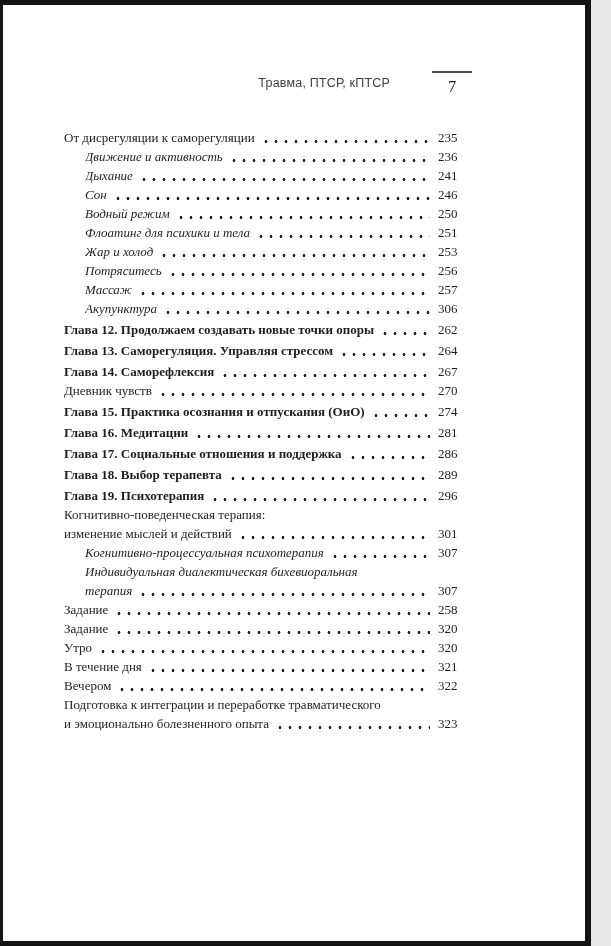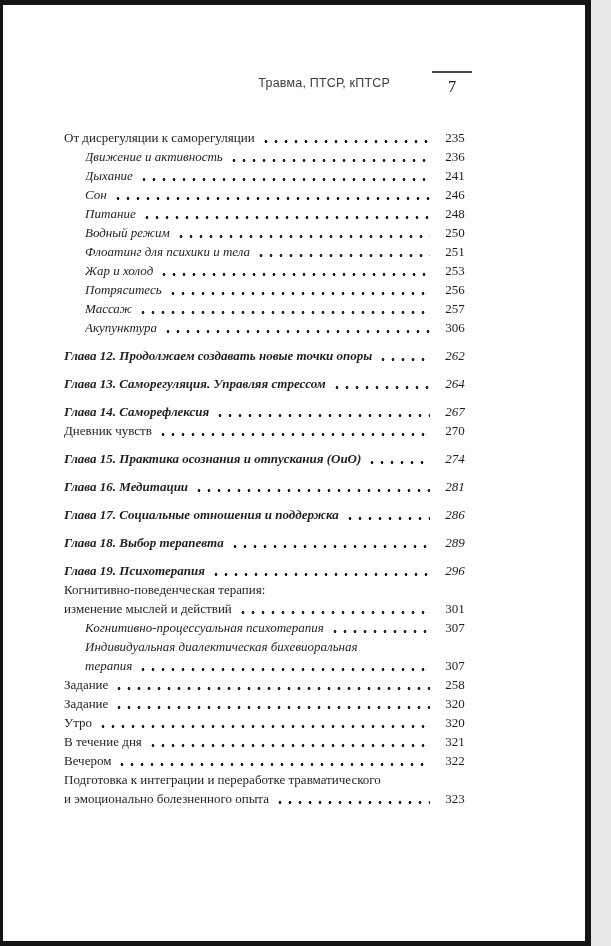--- a/index.html
+++ b/index.html
@@ -41,38 +41,38 @@
     line-height: 19px;
     color: var(--text, #1e1e1e);
   }
   
   .toc {
     margin: 32px 113px 0 61px;
     font-size: 13px;
     line-height: 19px;
   }
   .entry { margin: 0; }
-  .entry.gap { margin-top: 9px; font-style: italic; }
+  .entry.gap { margin-top: 2px; }
   .entry.bold .title { font-weight: 700; }
   .entry.italic .title { font-style: italic; }
   .entry.indent { padding-left: 21px; }
   .line { display: flex; }
   .title { white-space: nowrap; flex: 0 1 auto; overflow: hidden; }
   .leader {
     flex: 1 1 auto;
     min-width: 6px;
     margin: 0 8px 0 6px;
     background-image: radial-gradient(circle at 5px 13.5px, #262626 1.15px, rgba(0,0,0,0) 1.7px);
     background-size: 10px 19px;
     background-repeat: repeat-x;
   }
   .pagenum {
     flex: 0 0 34px;
     width: 34px;
-    text-align: center;
+    text-align: left;
   }
 </style>
 </head>
 <body>
 
 <div class="page">
   <div class="header">
     <span class="running-title">Травма, ПТСР, кПТСР</span>
     <span class="pagenum-block">
       <span>7</span>
@@ -103,27 +103,20 @@
       </div>
       <div class="entry italic indent">
         <div class="line">
           <span class="title">Сон</span>
           <span class="leader"></span>
           <span class="pagenum">246</span>
         </div>
       </div>
       <div class="entry italic indent">
         <div class="line">
-          <span class="title">Питание</span>
-          <span class="leader"></span>
-          <span class="pagenum">248</span>
-        </div>
-      </div>
-      <div class="entry italic indent">
-        <div class="line">
           <span class="title">Водный режим</span>
           <span class="leader"></span>
           <span class="pagenum">250</span>
         </div>
       </div>
       <div class="entry italic indent">
         <div class="line">
           <span class="title">Флоатинг для психики и тела</span>
           <span class="leader"></span>
           <span class="pagenum">251</span>

